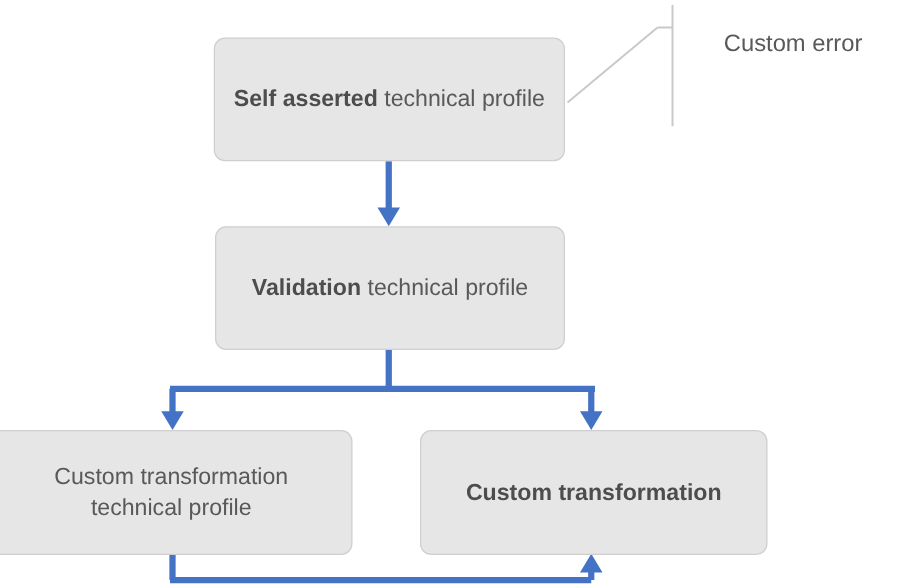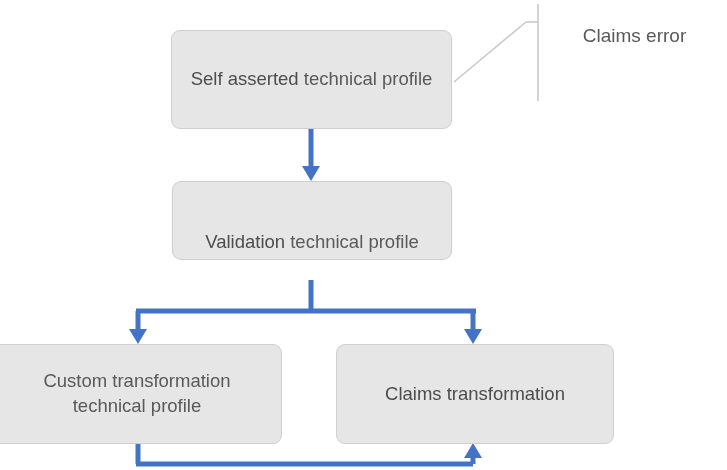--- a/index.html
+++ b/index.html
@@ -48,36 +48,35 @@
     color: #595959;
     font-size: 18.5px;
     line-height: 1.35;
     padding: 4px 14px;
   }
   .node .label {
     display: block;
     width: 100%;
   }
   .node .em {
-    font-weight: normal;
+    font-weight: bold;
     color: #4d4d4d;
   }
 
   #node-self-asserted {
     left: 171px;
     top: 30px;
     width: 281px;
     height: 99px;
   }
   #node-validation {
     left: 172px;
     top: 181px;
     width: 280px;
-    height: 79px;
-    align-items: flex-end;
+    height: 99px;
   }
   #node-claims-transformation-tp {
     left: -8px;
     top: 344px;
     width: 290px;
     height: 100px;
   }
   #node-claims-transformation {
     left: 336px;
     top: 344px;
@@ -139,20 +138,20 @@
 
   <div class="node" id="node-validation">
     <span class="label"><span class="em">Validation</span><span> technical profile</span></span>
   </div>
 
   <div class="node" id="node-claims-transformation-tp">
     <span class="label">Custom transformation technical profile</span>
   </div>
 
   <div class="node" id="node-claims-transformation">
-    <span class="label em">Claims transformation</span>
+    <span class="label em">Custom transformation</span>
   </div>
 
   <div id="callout-text">
-    <div>Claims error</div>
+    <div>Custom error</div>
   </div>
 
 </div>
 
 </body></html>

